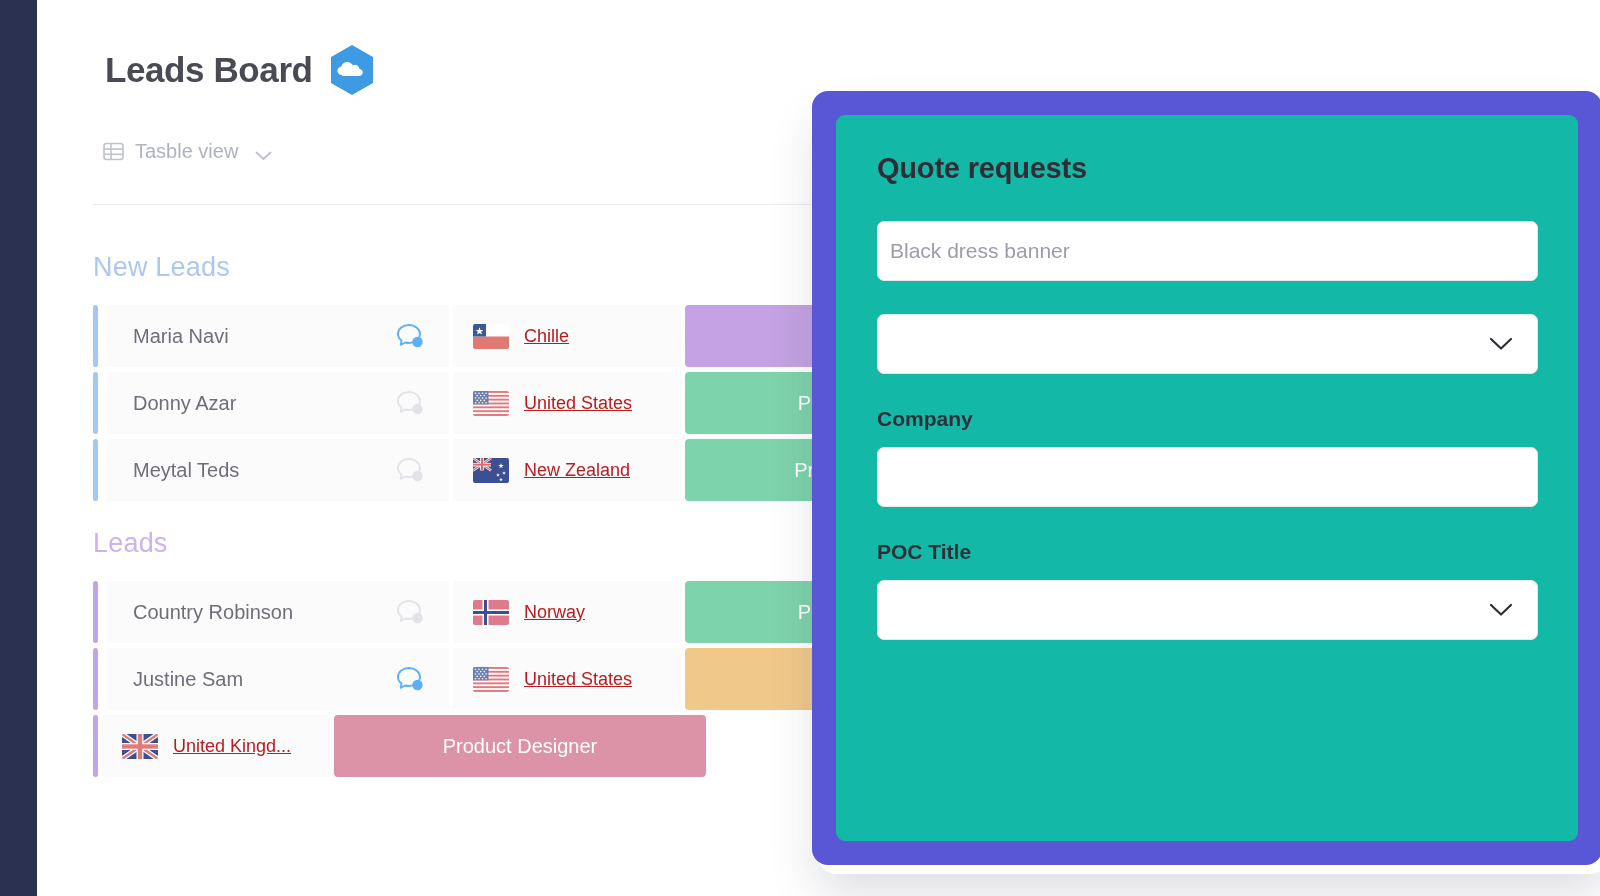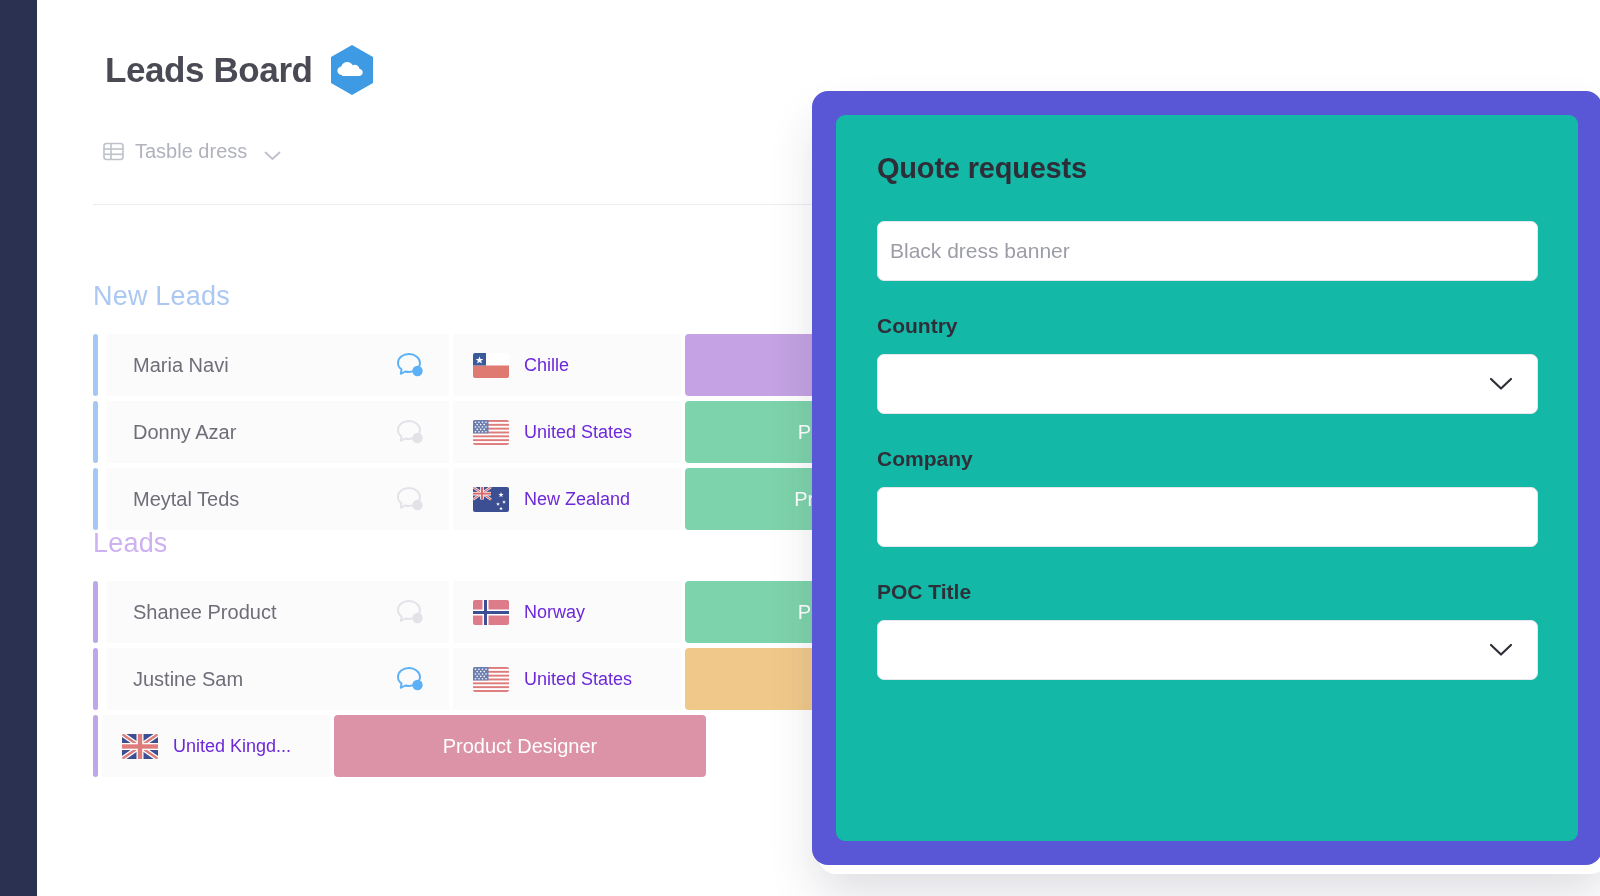--- a/index.html
+++ b/index.html
@@ -43,21 +43,21 @@
   .view-switch .chev { width: 17px; height: 10px; display: block; margin-left: 6px; }
 
   .divider {
     position: absolute; left: 56px; top: 204px;
     width: 1400px; height: 1px; background: #ececf0;
   }
 
   
   .group { position: absolute; left: 56px; width: 1420px; }
   .group-title { font-size: 27px; font-weight: 400; letter-spacing: .2px; }
-  .group-new { top: 252px; margin-top: 29px; }
+  .group-new { top: 252px; }
   .group-leads { top: 528px; }
   .group-new .group-title { color: #abc8f2; }
   .group-leads .group-title { color: #cdb1f0; }
 
   .rows { margin-top: 22px; display: flex; flex-direction: column; gap: 5px; }
   .row { position: relative; display: flex; align-items: stretch; height: 62px; }
   .accent { width: 5px; border-radius: 3px; flex: 0 0 5px; }
   .group-new .accent { background: #a4c8f4; }
   .group-leads .accent { background: #c0a6e8; }
 
@@ -69,21 +69,21 @@
   }
   .name-text { font-size: 20px; color: #6e6e78; white-space: nowrap; }
   .chat-ic { width: 30px; height: 28px; display: block; flex: 0 0 30px; }
 
   .cell-country {
     flex: 0 0 228px; background: #fbfbfc;
     display: flex; align-items: center; gap: 15px;
     padding-left: 20px; margin-left: 4px;
   }
   .flag { width: 36px; height: 25px; display: block; flex: 0 0 36px; border-radius: 2px; overflow: hidden; }
-  .country-text { font-size: 18px; color: #6d28d9; white-space: nowrap; }
+  .country-text { font-size: 18px; color: #b91c1c; white-space: nowrap; text-decoration: underline; }
 
   .cell-tag {
     flex: 0 0 372px; margin-left: 4px;
     border-radius: 4px;
     display: flex; align-items: center; justify-content: center;
     overflow: hidden;
   }
   .tag-text { font-size: 20px; color: #ffffff; white-space: nowrap; }
 
   
@@ -144,21 +144,21 @@
 
     <div class="view-switch">
       <span class="grid-ic">
         <svg viewBox="0 0 21 21" width="21" height="21">
           <rect x="1" y="2.5" width="19" height="16" rx="2.5" fill="none" stroke="#bfc1cb" stroke-width="1.6"></rect>
           <line x1="1" y1="8" x2="20" y2="8" stroke="#bfc1cb" stroke-width="1.6"></line>
           <line x1="1" y1="13.3" x2="20" y2="13.3" stroke="#bfc1cb" stroke-width="1.6"></line>
           <line x1="8" y1="2.5" x2="8" y2="18.5" stroke="#bfc1cb" stroke-width="1.6"></line>
         </svg>
       </span>
-      <span class="label">Tasble dress</span>
+      <span class="label">Tasble view</span>
       <span class="chev">
         <svg viewBox="0 0 17 10" width="17" height="10">
           <polyline points="1.5,1.5 8.5,8 15.5,1.5" fill="none" stroke="#bfc1cb" stroke-width="1.8" stroke-linecap="round" stroke-linejoin="round"></polyline>
         </svg>
       </span>
     </div>
 
     <div class="divider"></div>
 
     <div class="group group-new">
@@ -288,21 +288,21 @@
       </div>
     </div>
 
     <div class="group group-leads">
       <div class="group-title">Leads</div>
       <div class="rows">
 
         <div class="row">
           <div class="accent"></div>
           <div class="cell-name">
-            <span class="name-text">Shanee Product</span>
+            <span class="name-text">Country Robinson</span>
             <span class="chat-ic">
               <svg viewBox="0 0 30 28" width="30" height="28">
                 <path d="M14 3C7.9 3 3 7 3 11.9c0 2.6 1.4 5 3.6 6.6l-.9 4.3 4.5-2.3c1.2.3 2.5.5 3.8.5 6.1 0 11-4 11-8.9S20.1 3 14 3z" fill="none" stroke="#e2e3e8" stroke-width="1.9" stroke-linejoin="round"></path>
                 <circle cx="22.5" cy="20" r="5.2" fill="#e2e3e8"></circle>
               </svg>
             </span>
           </div>
           <div class="cell-country">
             <span class="flag">
               <svg viewBox="0 0 36 25" width="36" height="25">
@@ -405,21 +405,20 @@
     <div class="modal-inner">
       <div class="modal-title">Quote requests</div>
 
       <div class="field">
         <div class="field-box">
           <span class="field-value">Black dress banner</span>
         </div>
       </div>
 
       <div class="field">
-        <span class="field-label">Country</span>
         <div class="field-box select">
           <span class="sel-chev">
             <svg viewBox="0 0 24 14" width="24" height="14">
               <polyline points="2,2 12,11.5 22,2" fill="none" stroke="#2e2e38" stroke-width="2.2" stroke-linecap="round" stroke-linejoin="round"></polyline>
             </svg>
           </span>
         </div>
       </div>
 
       <div class="field">

